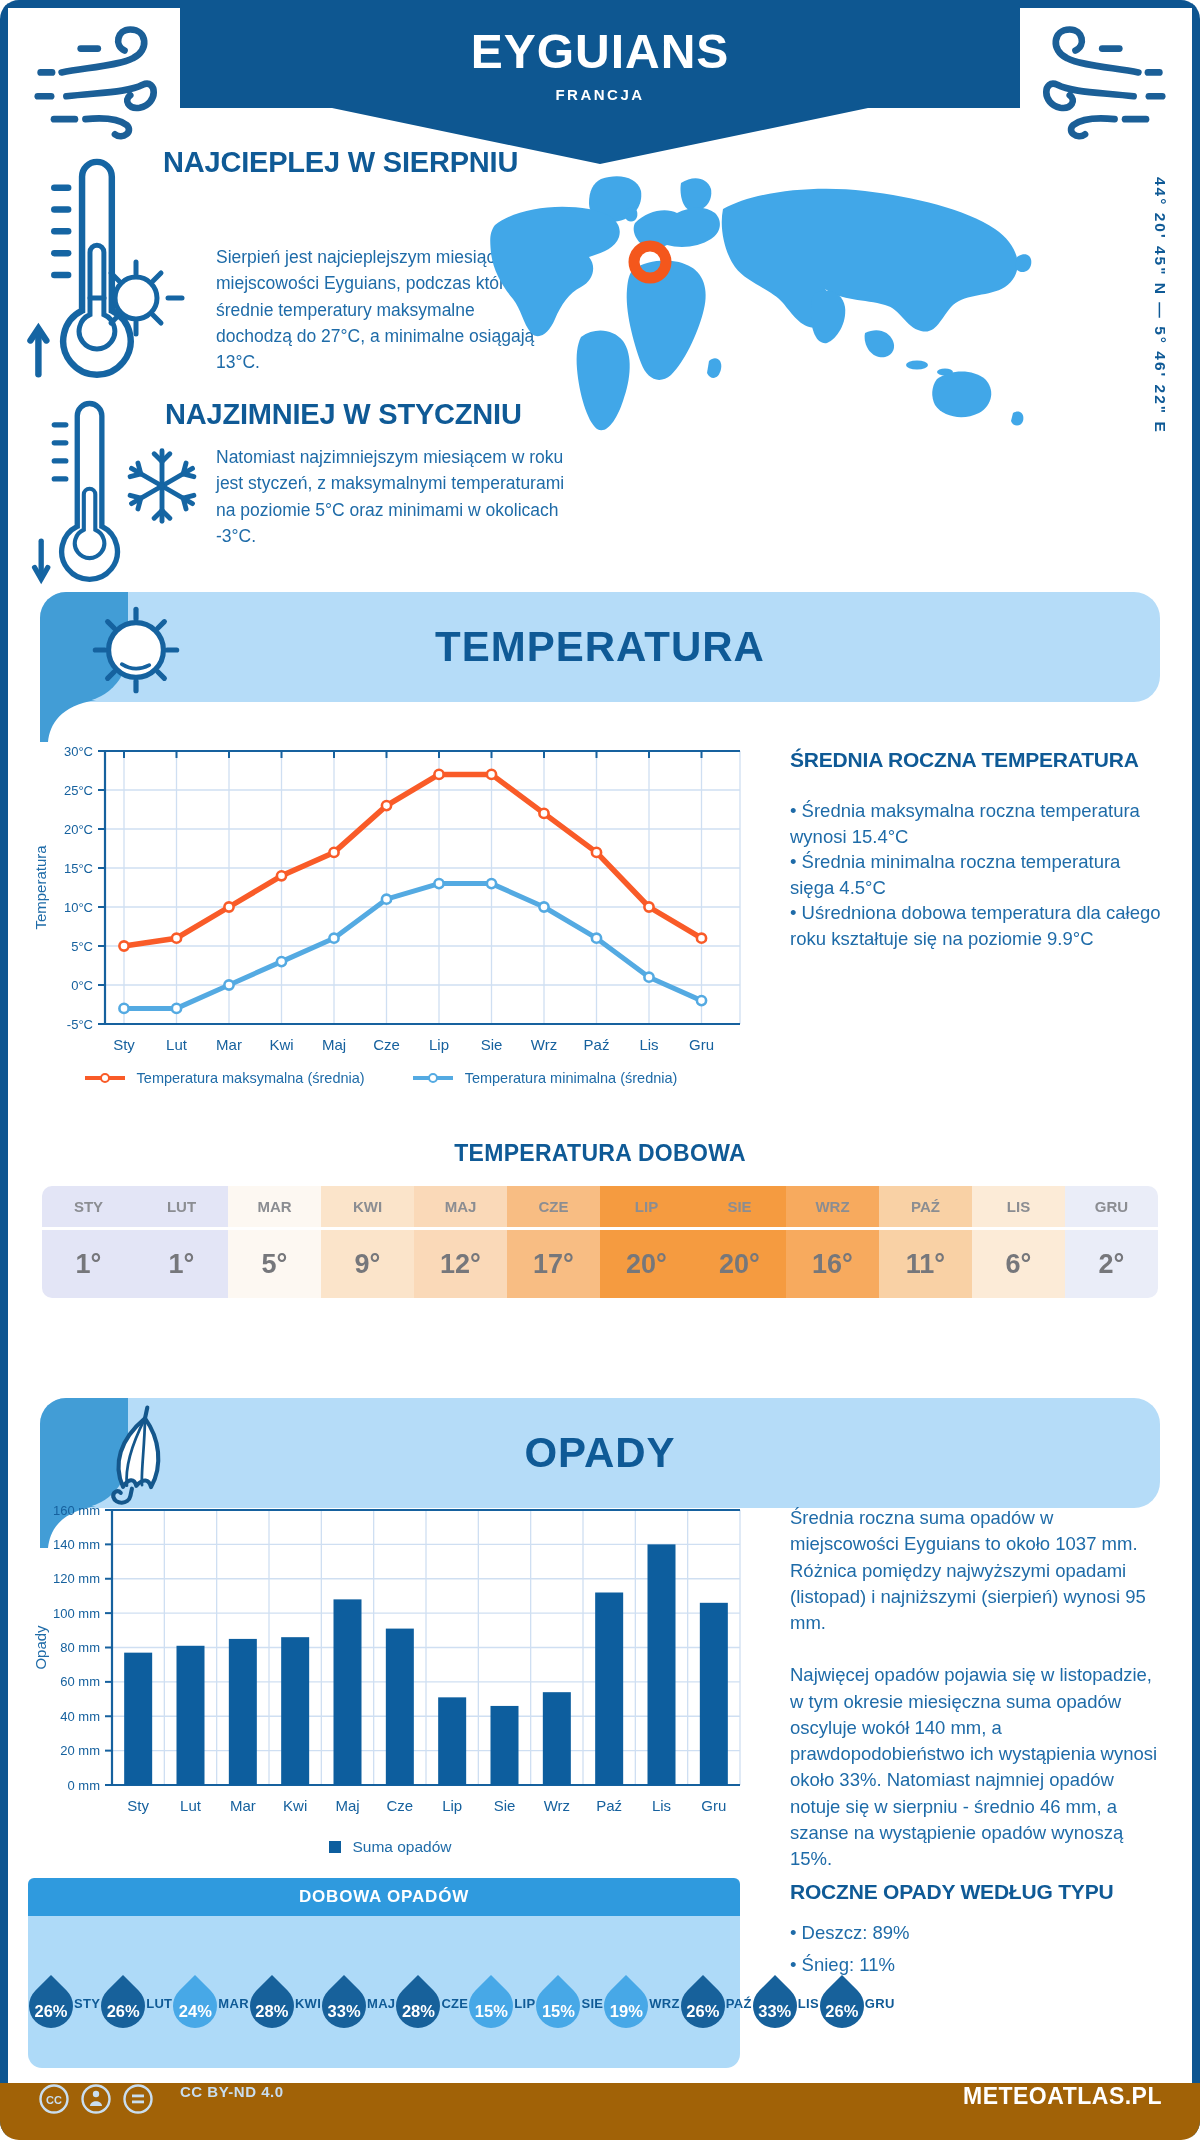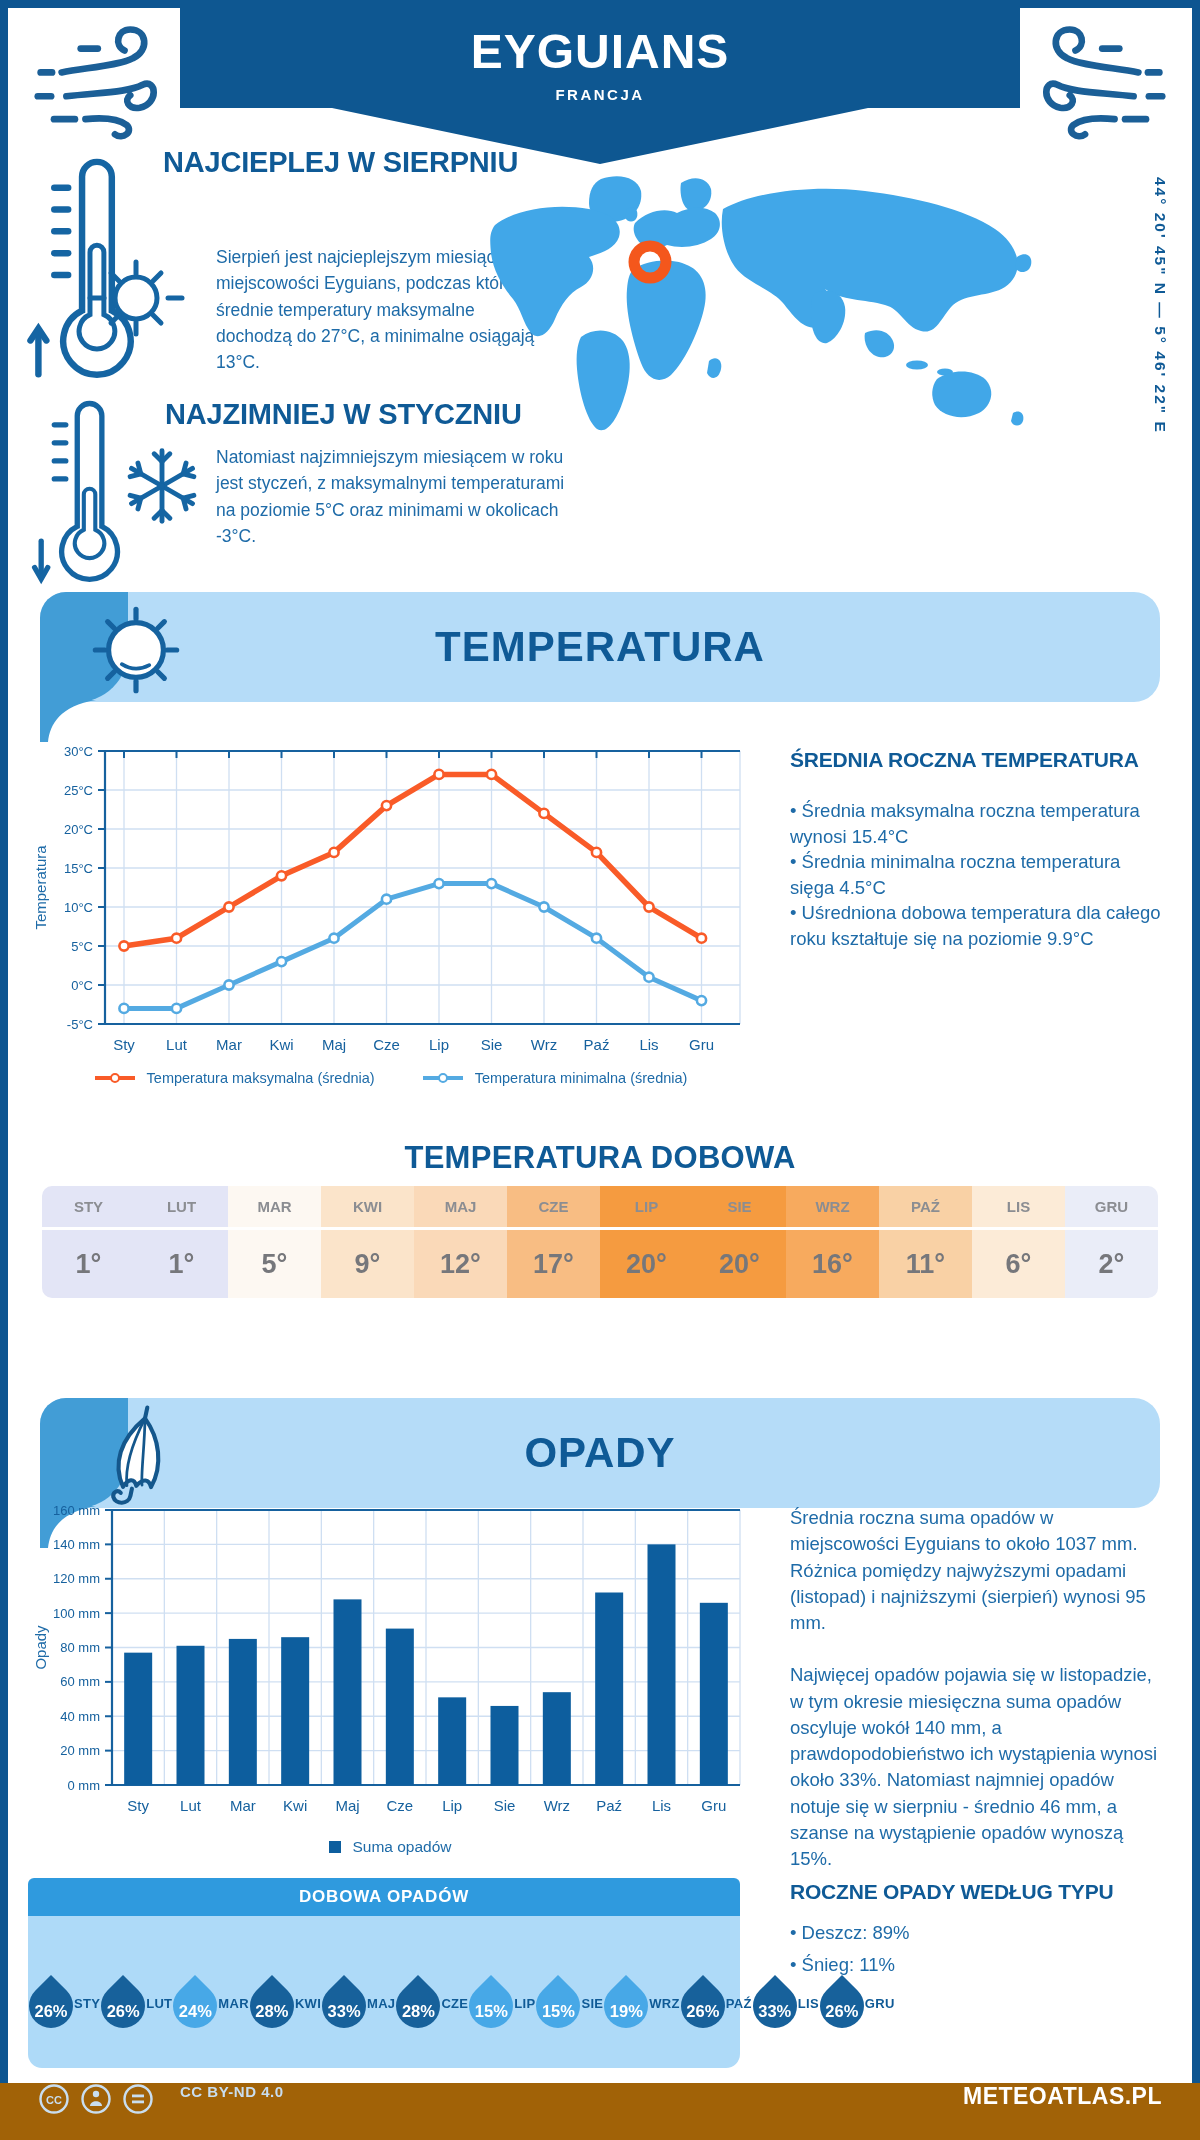--- a/index.html
+++ b/index.html
@@ -1,17 +1,17 @@
 <!DOCTYPE html>
 <html><head>
 <meta charset="utf-8">
 <style>
   html,body{margin:0;padding:0;background:#ffffff;}
   body{font-family:"Liberation Sans",sans-serif;}
-  .page{position:relative;width:1200px;height:2140px;background:#fff;overflow:hidden;}
+  .page{position:relative;width:1200px;height:2140px;background:#fff;overflow:hidden;border-radius:19px;}
   .abs{position:absolute;}
   .edge{background:#0d5591;}
   
   .ribbon-title{position:absolute;left:0;top:24px;width:100%;text-align:center;color:#fff;
     font-size:48px;font-weight:800;letter-spacing:1px;}
   .ribbon-sub{position:absolute;left:0;top:86px;width:100%;text-align:center;color:#fff;
     font-size:15px;font-weight:bold;letter-spacing:2.5px;}
   
   .sec-title{font-size:29px;font-weight:800;color:#0f5a96;letter-spacing:-0.2px;white-space:nowrap;}
   .body-text{font-size:17.5px;line-height:1.5;color:#1e6ba8;}
@@ -28,21 +28,21 @@
   .bullet{font-size:18.5px;line-height:1.38;color:#1e6ba8;}
   .para{font-size:18.5px;line-height:1.42;color:#1e6ba8;margin-top:26px;}
   .para:first-child{margin-top:0;}
   
   .dt{display:flex;border-radius:10px;overflow:hidden;}
   .dt-col{flex:1;display:flex;flex-direction:column;}
   .dt-head{height:41px;display:flex;align-items:center;justify-content:center;
     font-size:15px;font-weight:bold;color:#8b8d92;border-bottom:3px solid #fff;}
   .dt-val{flex:1;display:flex;align-items:center;justify-content:center;
     font-size:27px;font-weight:bold;color:#76777b;}
-  .center-title{width:100%;text-align:center;font-size:31px;font-weight:800;color:#0f5a96;letter-spacing:0.3px;}
+  .center-title{width:100%;text-align:center;font-size:23px;font-weight:800;color:#0f5a96;letter-spacing:0.3px;}
   
   .legend{display:flex;justify-content:center;align-items:center;gap:46px;}
   .legend-item{display:flex;align-items:center;gap:10px;font-size:14.5px;color:#1e6ba8;}
   
   .sz-head{height:38px;background:#2f9ade;color:#fff;font-weight:bold;font-size:17px;
     display:flex;align-items:center;justify-content:center;border-radius:6px 6px 0 0;letter-spacing:0.8px;}
   .sz-body{height:152px;background:#aedaf8;border-radius:0 0 14px 14px;display:flex;padding-top:14px;box-sizing:border-box;}
   .sz-cell{flex:1;display:flex;flex-direction:row;align-items:center;}
   .drop-wrap{position:relative;width:46px;height:64px;}
   .drop{position:absolute;left:1px;bottom:3px;width:44px;height:44px;border-radius:0 50% 50% 50%;transform:rotate(45deg);}
@@ -267,21 +267,21 @@
         <circle cx="251.5" cy="226.6" r="4.6" fill="#fff" stroke="#54aae2" stroke-width="2.6"></circle>
         <circle cx="304" cy="203.2" r="4.6" fill="#fff" stroke="#54aae2" stroke-width="2.6"></circle>
         <circle cx="356.5" cy="164.2" r="4.6" fill="#fff" stroke="#54aae2" stroke-width="2.6"></circle>
         <circle cx="409" cy="148.6" r="4.6" fill="#fff" stroke="#54aae2" stroke-width="2.6"></circle>
         <circle cx="461.5" cy="148.6" r="4.6" fill="#fff" stroke="#54aae2" stroke-width="2.6"></circle>
         <circle cx="514" cy="172" r="4.6" fill="#fff" stroke="#54aae2" stroke-width="2.6"></circle>
         <circle cx="566.5" cy="203.2" r="4.6" fill="#fff" stroke="#54aae2" stroke-width="2.6"></circle>
         <circle cx="619" cy="242.2" r="4.6" fill="#fff" stroke="#54aae2" stroke-width="2.6"></circle>
         <circle cx="671.5" cy="265.6" r="4.6" fill="#fff" stroke="#54aae2" stroke-width="2.6"></circle>
       </svg></div>
-  <div class="abs legend" style="left:30px;top:1070px;width:720px;">
+  <div class="abs legend" style="left:20px;top:1070px;width:720px;">
     <div class="legend-item">
       <svg width="44" height="12">
         <line x1="2" y1="6" x2="42" y2="6" stroke="#f95b28" stroke-width="4"></line>
         <circle cx="22" cy="6" r="4" fill="#fff" stroke="#f95b28" stroke-width="2"></circle>
       </svg>
       <span>Temperatura maksymalna (średnia)</span>
     </div>
     <div class="legend-item">
       <svg width="44" height="12">
         <line x1="2" y1="6" x2="42" y2="6" stroke="#54aae2" stroke-width="4"></line>

